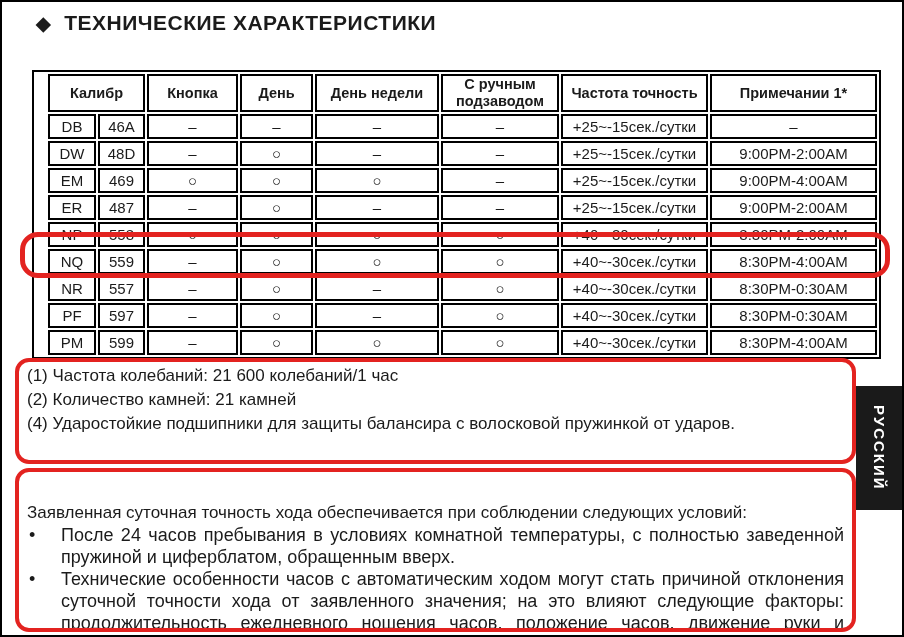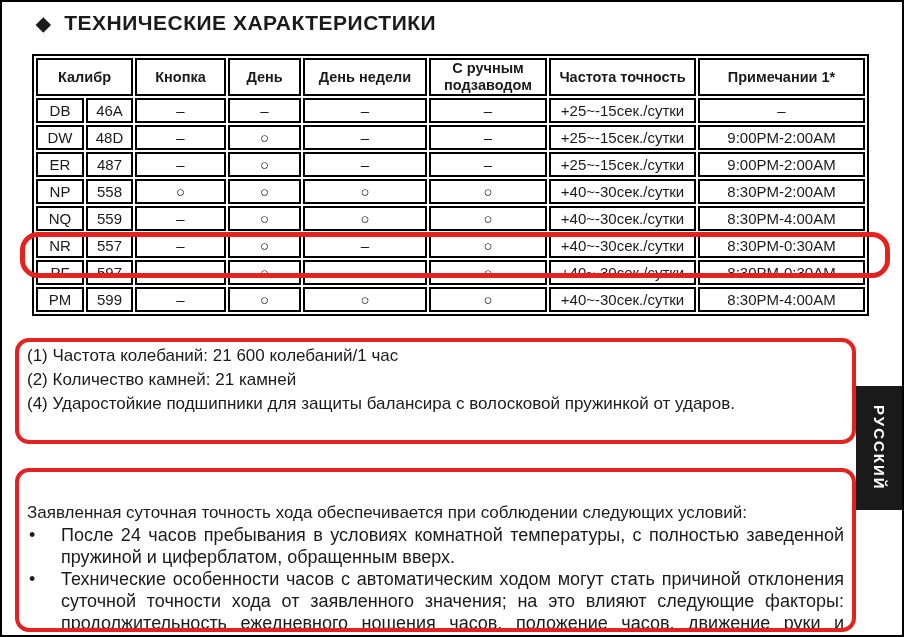--- a/index.html
+++ b/index.html
@@ -8,43 +8,43 @@
     background:#fff; border:2px solid #000; overflow:hidden;
     font-family:"Liberation Sans", sans-serif; color:#1b1b1b;
   }
   .title{
     position:absolute; top:9px; left:34px; margin:0;
     font-size:21px; font-weight:bold; letter-spacing:0.5px; color:#1b1b1b;
     display:flex; align-items:center; gap:13px;
   }
   .title .diamond{font-size:19px; line-height:1;}
   table.specs{
-    position:absolute; top:52px; left:30px;
+    position:absolute; top:68px; left:30px;
     border-collapse:separate; border-spacing:2px;
-    border:2px solid #000; table-layout:fixed; width:837px;
+    border:2px solid #000; table-layout:fixed; width:837px;padding-left:12px;
   }
   table.specs th, table.specs td{
     border:2px solid #000; box-sizing:border-box;
     text-align:center; vertical-align:middle; background:#fff;
     overflow:hidden; white-space:nowrap;
   }
   table.specs th{height:38px; font-size:14.5px; font-weight:bold; line-height:17px; white-space:normal; padding:0 2px;}
   table.specs td{height:21px; font-size:15px; line-height:21px; padding:0;}
   td.circle{font-size:13px;}
   .ring{
     position:absolute; top:230px; left:18px; width:860px; height:36px;
     border:5px solid var(--red); border-radius:18px; background:transparent;
     pointer-events:none; z-index:5;
   }
   .red-box{
     position:absolute; left:13px; width:841px; box-sizing:border-box;
     border:4px solid var(--red); border-radius:14px; background:#fff;
     padding:2px 8px; overflow:hidden;
   }
-  .notes-box{top:336px; height:106px;}
+  .notes-box{top:356px; height:106px;}
   .note-line{font-size:17px; line-height:24px; white-space:nowrap;}
   .cond-box{top:466px; height:164px;}
   .cond-intro{font-size:17px; line-height:22px; white-space:nowrap;margin-top:28px;}
   .cond-list{margin:0; padding:0; list-style:none;}
   .cond-list li{
     position:relative; padding-left:34px; font-size:18px; line-height:22px;
     text-align:justify;
   }
   .cond-list li::before{
     content:"\2022"; position:absolute; left:2px; top:0; font-size:18px;
@@ -106,20 +106,30 @@
           <td>DW</td>
           <td>48D</td>
           <td>–</td>
           <td class="circle">○</td>
           <td>–</td>
           <td>–</td>
           <td>+25~-15сек./сутки</td>
           <td>9:00PM-2:00AM</td>
         </tr>
         <tr>
+          <td>EM</td>
+          <td>469</td>
+          <td class="circle">○</td>
+          <td class="circle">○</td>
+          <td class="circle">○</td>
+          <td>–</td>
+          <td>+25~-15сек./сутки</td>
+          <td>9:00PM-4:00AM</td>
+        </tr>
+        <tr>
           <td>ER</td>
           <td>487</td>
           <td>–</td>
           <td class="circle">○</td>
           <td>–</td>
           <td>–</td>
           <td>+25~-15сек./сутки</td>
           <td>9:00PM-2:00AM</td>
         </tr>
         <tr>

